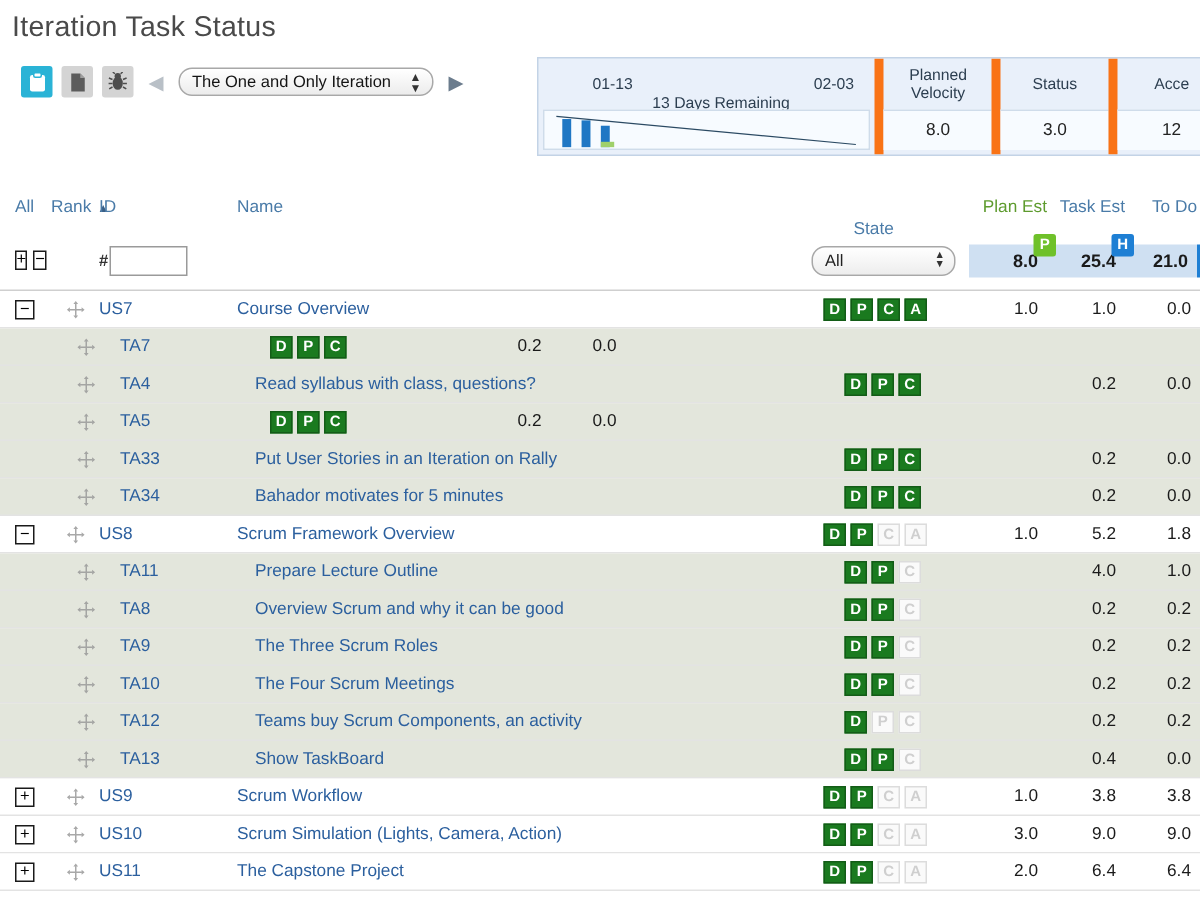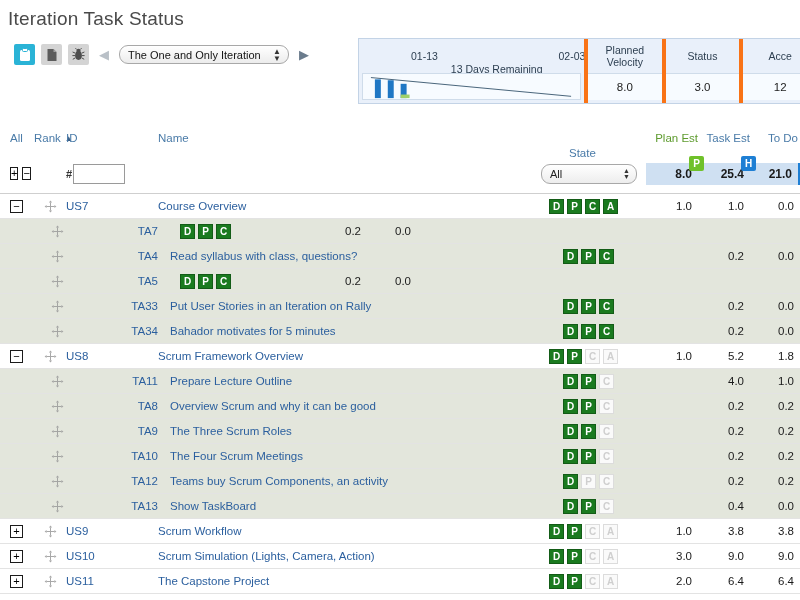--- a/index.html
+++ b/index.html
@@ -61,30 +61,30 @@
     border: 1px solid #c3d3e6;
     display: flex;
     overflow: hidden;
   }
   .sum-left { width: 225px; display: flex; flex-direction: column; }
   .sum-left-hdr {
     height: 34px; display: flex; align-items: center;
     font-size: 10.5px; color: #2c3e50; padding: 0 4px;
     white-space: nowrap;
   }
-  .sum-left-hdr .d1 { margin-left: 20px; padding-left: 28px; }
+  .sum-left-hdr .d1 { margin-left: 4px; padding-left: 28px; }
   .sum-left-hdr .rem { margin-left: 13px; margin-top: 25px; }
   .sum-left-hdr .d2 { margin-left: 16px; }
   .chart-box {
     flex: 1; margin: 0 3px 3px 3px;
     background: #f7fbff; border: 1px solid #cfdcea;
     position: relative; overflow: hidden;
   }
   .sum-col {
-    width: 78px; border-left: 4px solid #f97316;
+    width: 78px; border-left: 6px solid #f97316;
     display: flex; flex-direction: column;
   }
   .sum-col-hdr {
     height: 34px; display: flex; align-items: center; justify-content: center;
     text-align: center; font-size: 10.5px; color: #2c3e50; line-height: 12px;
     padding: 0 3px;
   }
   .sum-col-val {
     flex: 1; background: #f7fbff; margin: 0 0 3px 0;
     border-top: 1px solid #cfdcea;
@@ -177,21 +177,21 @@
   }
 
   .data-row { height: 25px; border-bottom: 1px solid #e3e3e3; font-size: 11.5px; }
   .data-row.story { background: #ffffff; }
   .data-row.task  { background: #e3e6dc; }
   .id-link   { color: #2b5f9e; }
   .name-link { color: #2b5f9e; white-space: nowrap; overflow: hidden; text-overflow: clip; display: block; }
   .task .id-link, .task .name-link { color: #2b5f9e; }
   .data-row .c-num, .data-row .c-num2, .data-row .c-num3 { color: #1a1a1a; padding-right: 6px; }
   .data-row .c-id { padding-left: 0; }
-  .task .c-id { padding-left: 14px; text-align: right; }
+  .task .c-id { padding-left: 14px; }
   .task .c-name { padding-left: 12px; }
   .task .c-drag { padding-left: 14px; }
 
   .states { display: flex; gap: 3px; padding-left: 8px; }
   .task .states { padding-left: 22px; }
   .st {
     width: 15px; height: 15px;
     display: flex; align-items: center; justify-content: center;
     font-size: 10px; font-weight: 700; font-family: "Liberation Sans", sans-serif;
   }

